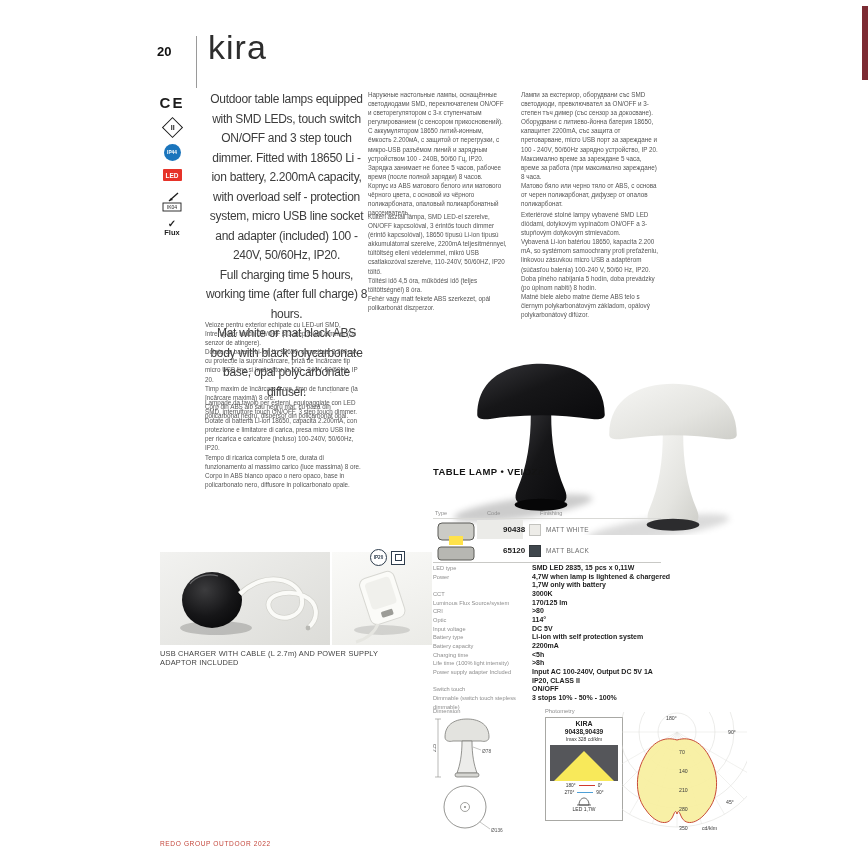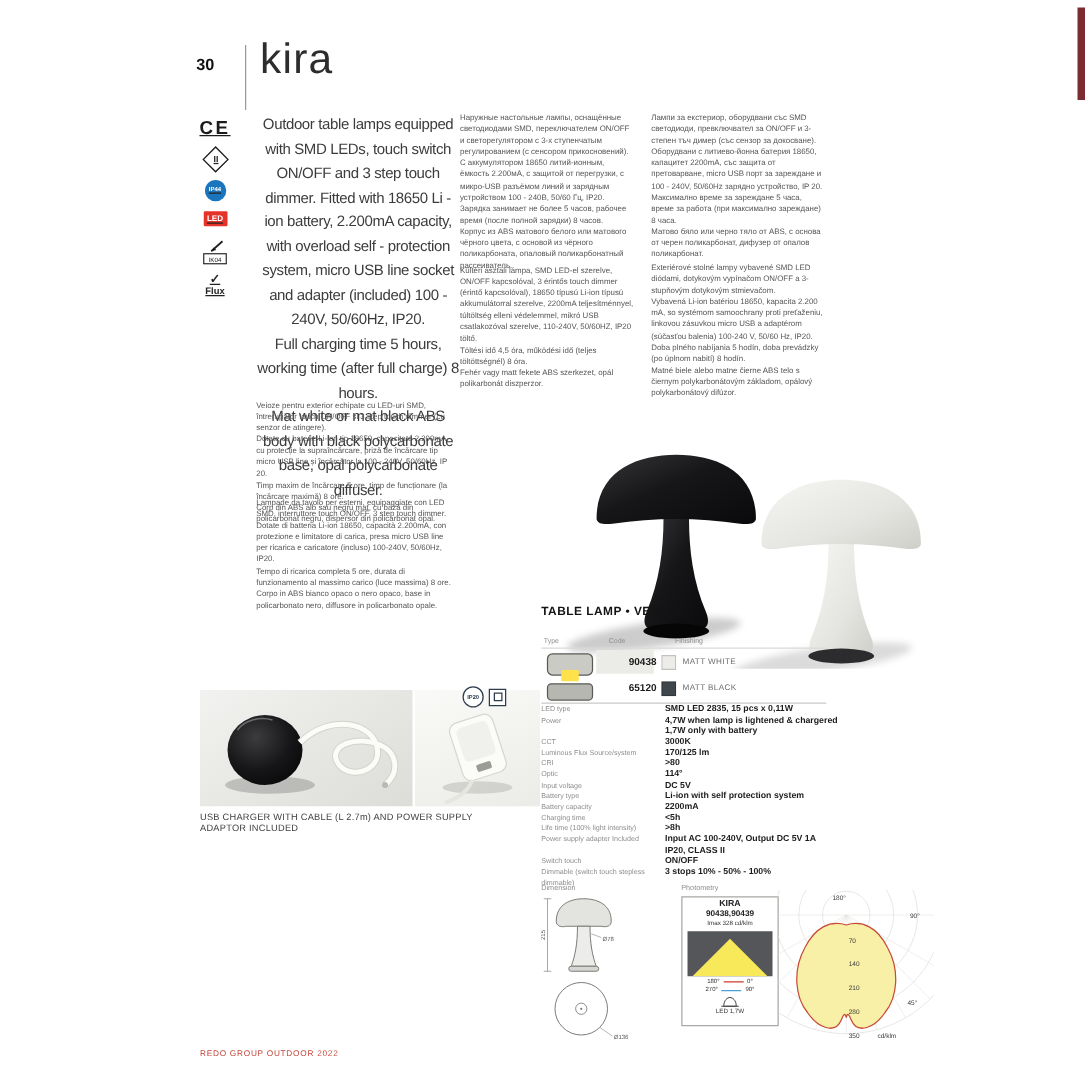--- a/index.html
+++ b/index.html
@@ -6,21 +6,21 @@
   #page{position:relative;width:868px;height:868px;background:#ffffff;overflow:hidden;
         font-family:"Liberation Sans", sans-serif;color:#222;}
   .abs{position:absolute;}
 
   
   #page-number{left:157px;top:44px;font-size:13px;font-weight:bold;color:#111;}
   #title-rule{left:196px;top:36px;width:1px;height:52px;background:#9a9a9a;}
   #page-title{left:208px;top:28px;font-size:34px;font-weight:300;letter-spacing:1px;color:#2d2d2d;}
 
   
-  .cert{left:155px;width:34px;display:flex;justify-content:center;text-decoration:underline;}
+  .cert{left:155px;width:34px;display:flex;justify-content:center;}
   #cert-ce{top:94px;font-size:15px;font-weight:600;letter-spacing:2px;color:#1c1c1c;}
   #cert-class2{top:120px;}
   .diamond{width:13px;height:13px;border:1.3px solid #1c1c1c;transform:rotate(45deg);
            display:flex;align-items:center;justify-content:center;}
   .diamond span{transform:rotate(-45deg);font-size:7px;font-weight:bold;}
   #cert-ip44{top:144px;}
   .circle-badge{width:17px;height:17px;border-radius:50%;background:#1b75bc;color:#fff;
                 font-size:4.8px;font-weight:bold;display:flex;align-items:center;justify-content:center;}
   #cert-led{top:169px;}
   .led-badge{width:19px;height:12px;background:#e63329;color:#fff;font-size:6.5px;font-weight:bold;
@@ -40,21 +40,21 @@
   #col-hu{left:368px;top:212px;}
   #col-bg{left:521px;top:90px;}
   #col-sk{left:521px;top:210px;}
   #col-ro{left:205px;top:320px;width:160px;font-size:6.3px;line-height:9.1px;color:#555;white-space:pre-line;}
   #col-it{left:205px;top:398px;width:160px;font-size:6.3px;line-height:9.1px;color:#555;white-space:pre-line;}
 
   
   #lamp-photo{left:428px;top:330px;}
 
   
-  #product-heading{left:433px;top:484px;font-size:9.5px;font-weight:bold;letter-spacing:.4px;color:#141414;text-align:center;}
+  #product-heading{left:433px;top:466px;font-size:9.5px;font-weight:bold;letter-spacing:.4px;color:#141414;text-align:center;}
   .colhead{font-size:5.6px;color:#8f8f8f;top:510px;}
   #col-type{left:435px;} #col-code{left:487px;} #col-fin{left:540px;}
   #head-rule{left:433px;top:518px;width:228px;height:1px;background:#d9d9d6;}
   #type-icon{left:436px;top:521px;}
   #row1-band{left:477px;top:520px;width:46px;height:19px;background:#ebebe8;}
   .code-cell{font-size:8px;font-weight:bold;color:#1a1a1a;padding-left:16px;}
   #code-1{left:487px;top:525px;} #code-2{left:487px;top:546px;}
   .swatch-svg{left:529px;} #sw1{top:524px;} #sw2{top:545px;}
   .fin-cell{font-size:6.5px;color:#6d6d6d;letter-spacing:.3px;}
   #fin-1{left:546px;top:526px;} #fin-2{left:546px;top:547px;}
@@ -101,21 +101,21 @@
 
   
   #footer{left:160px;top:840px;font-size:6.6px;letter-spacing:.6px;color:#c4473c;}
   #edge-tab{right:0;top:6px;width:6px;height:74px;background:#7c2b33;}
 </style>
 </head>
 <body>
 
 <div id="page">
 
-  <div class="abs" id="page-number">30</div>
+  <div class="abs" id="page-number">20</div>
   <div class="abs" id="title-rule"></div>
   <div class="abs" id="page-title">kira</div>
   <div class="abs" id="edge-tab"></div>
 
   <div class="abs cert" id="cert-ce">CE</div>
   <div class="abs cert" id="cert-class2">
     <span class="diamond">
         <span>II</span>
       </span>
   </div>

